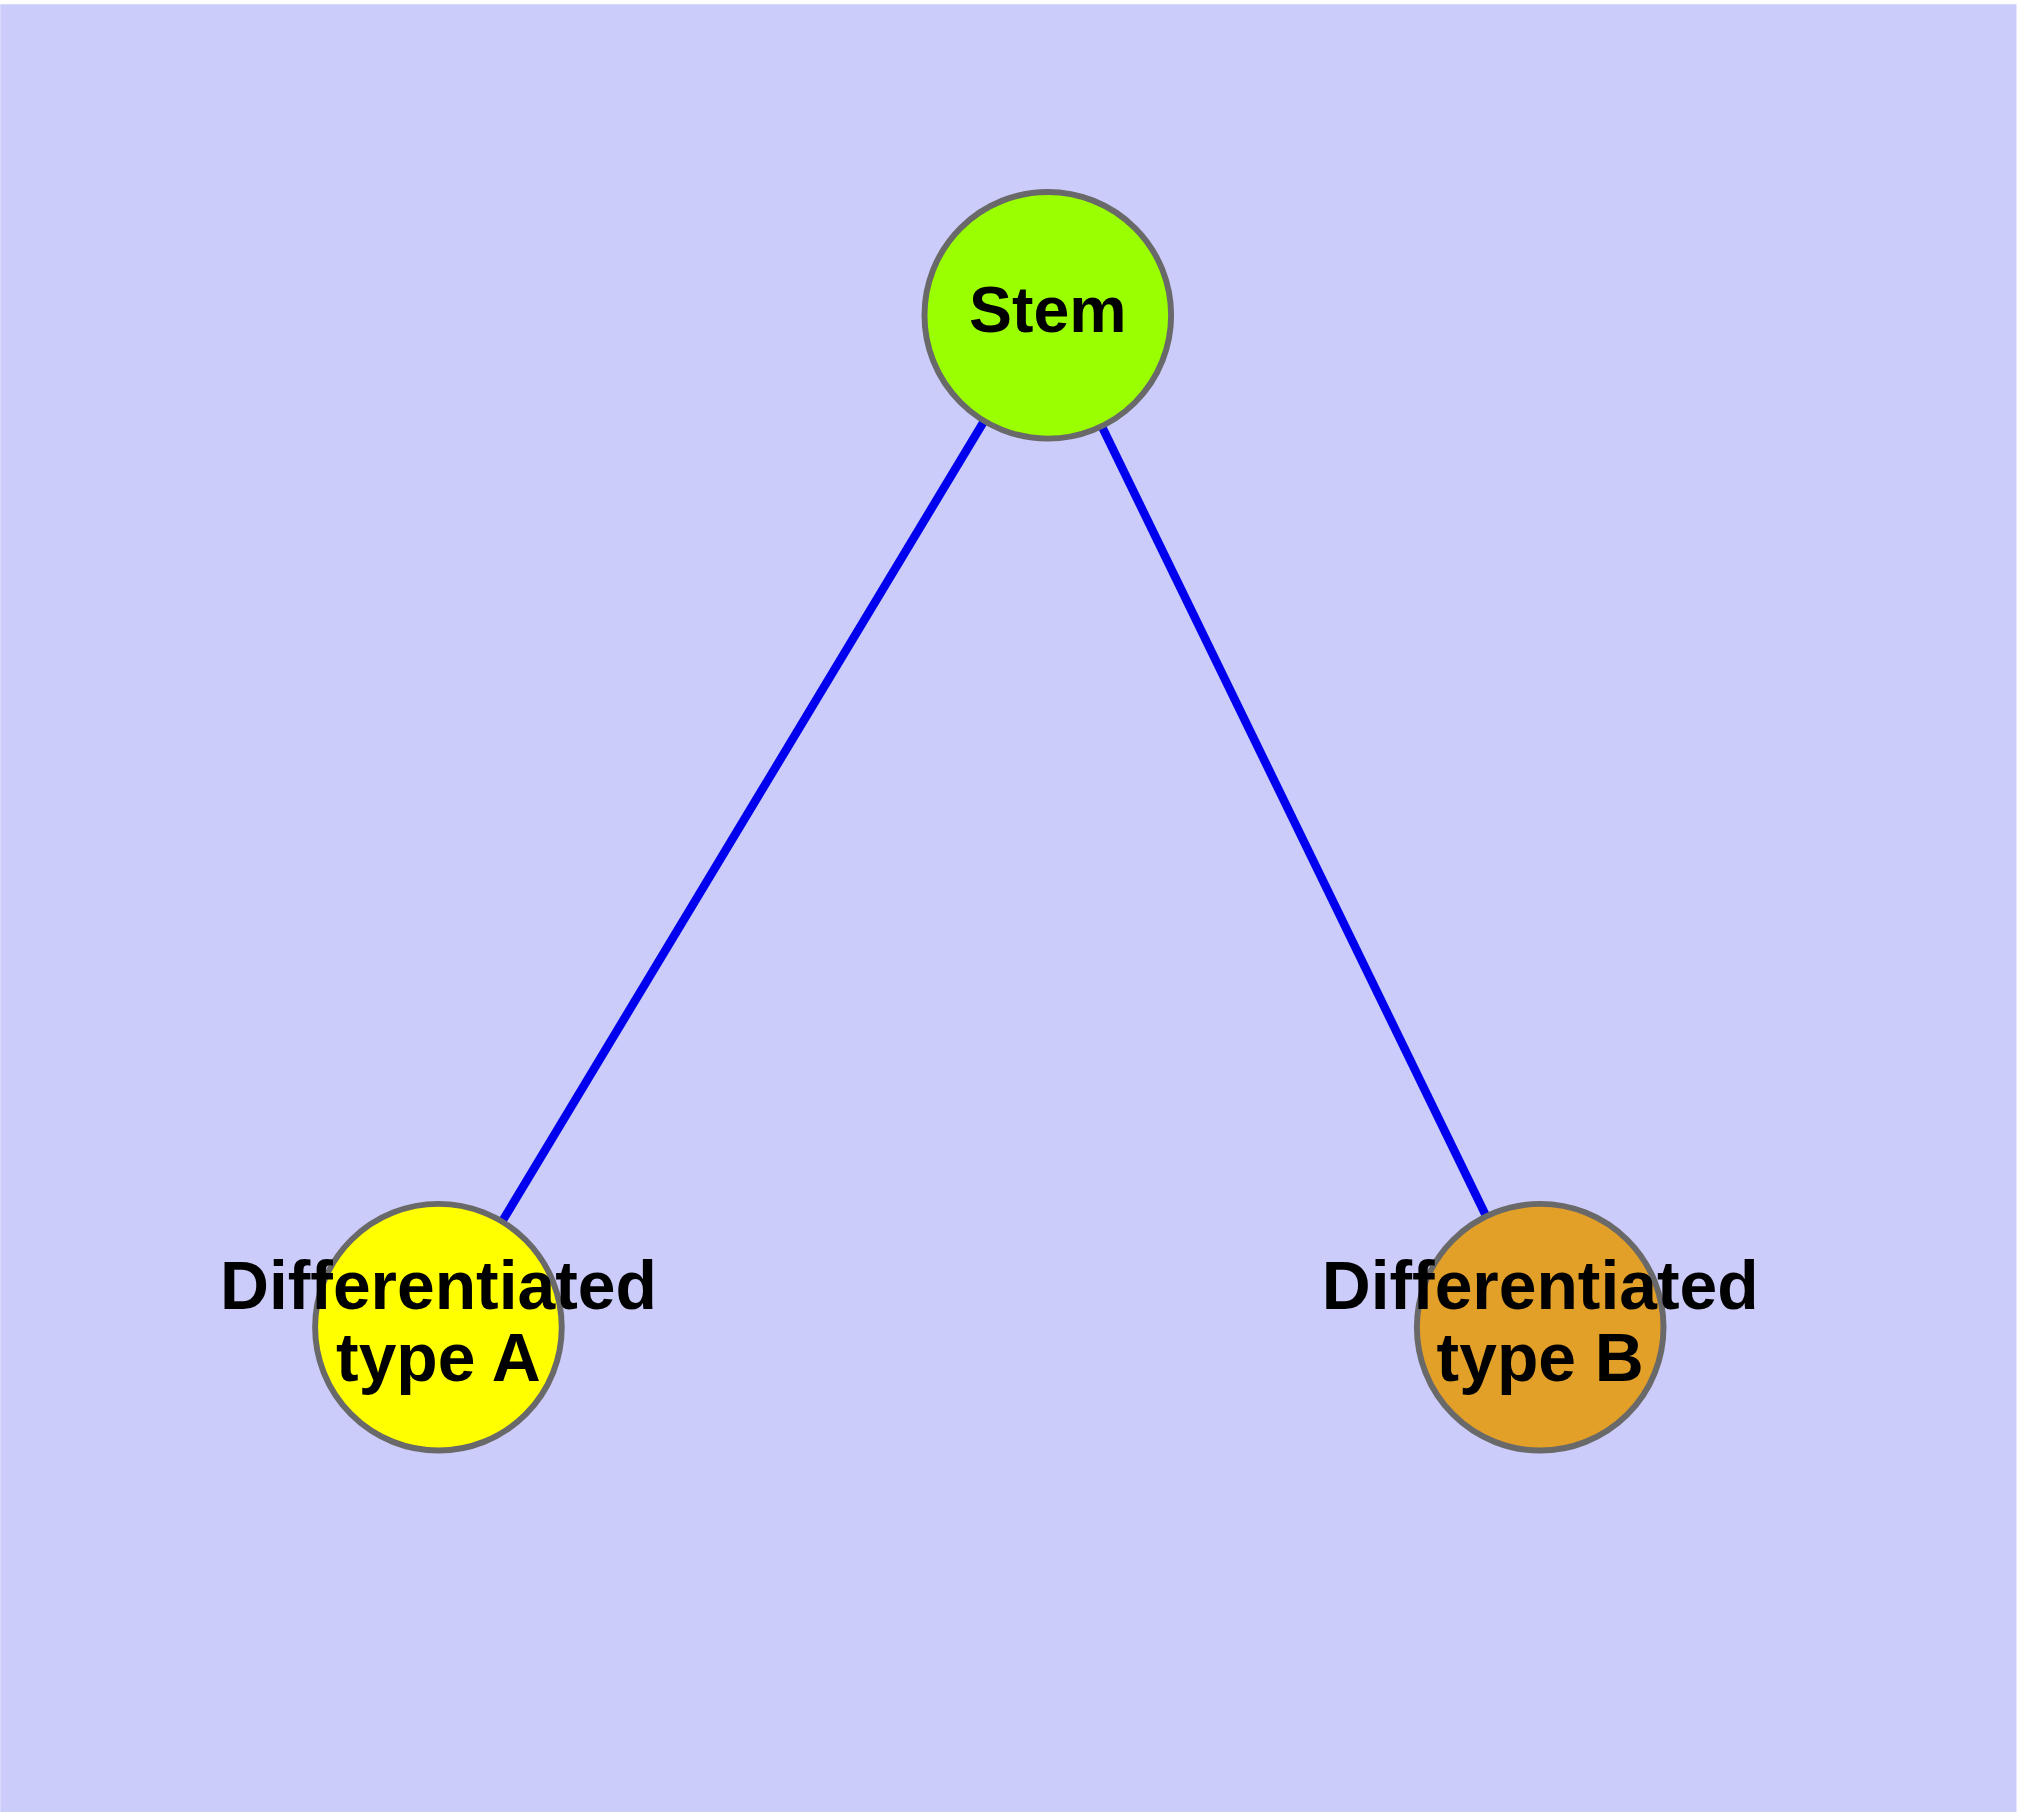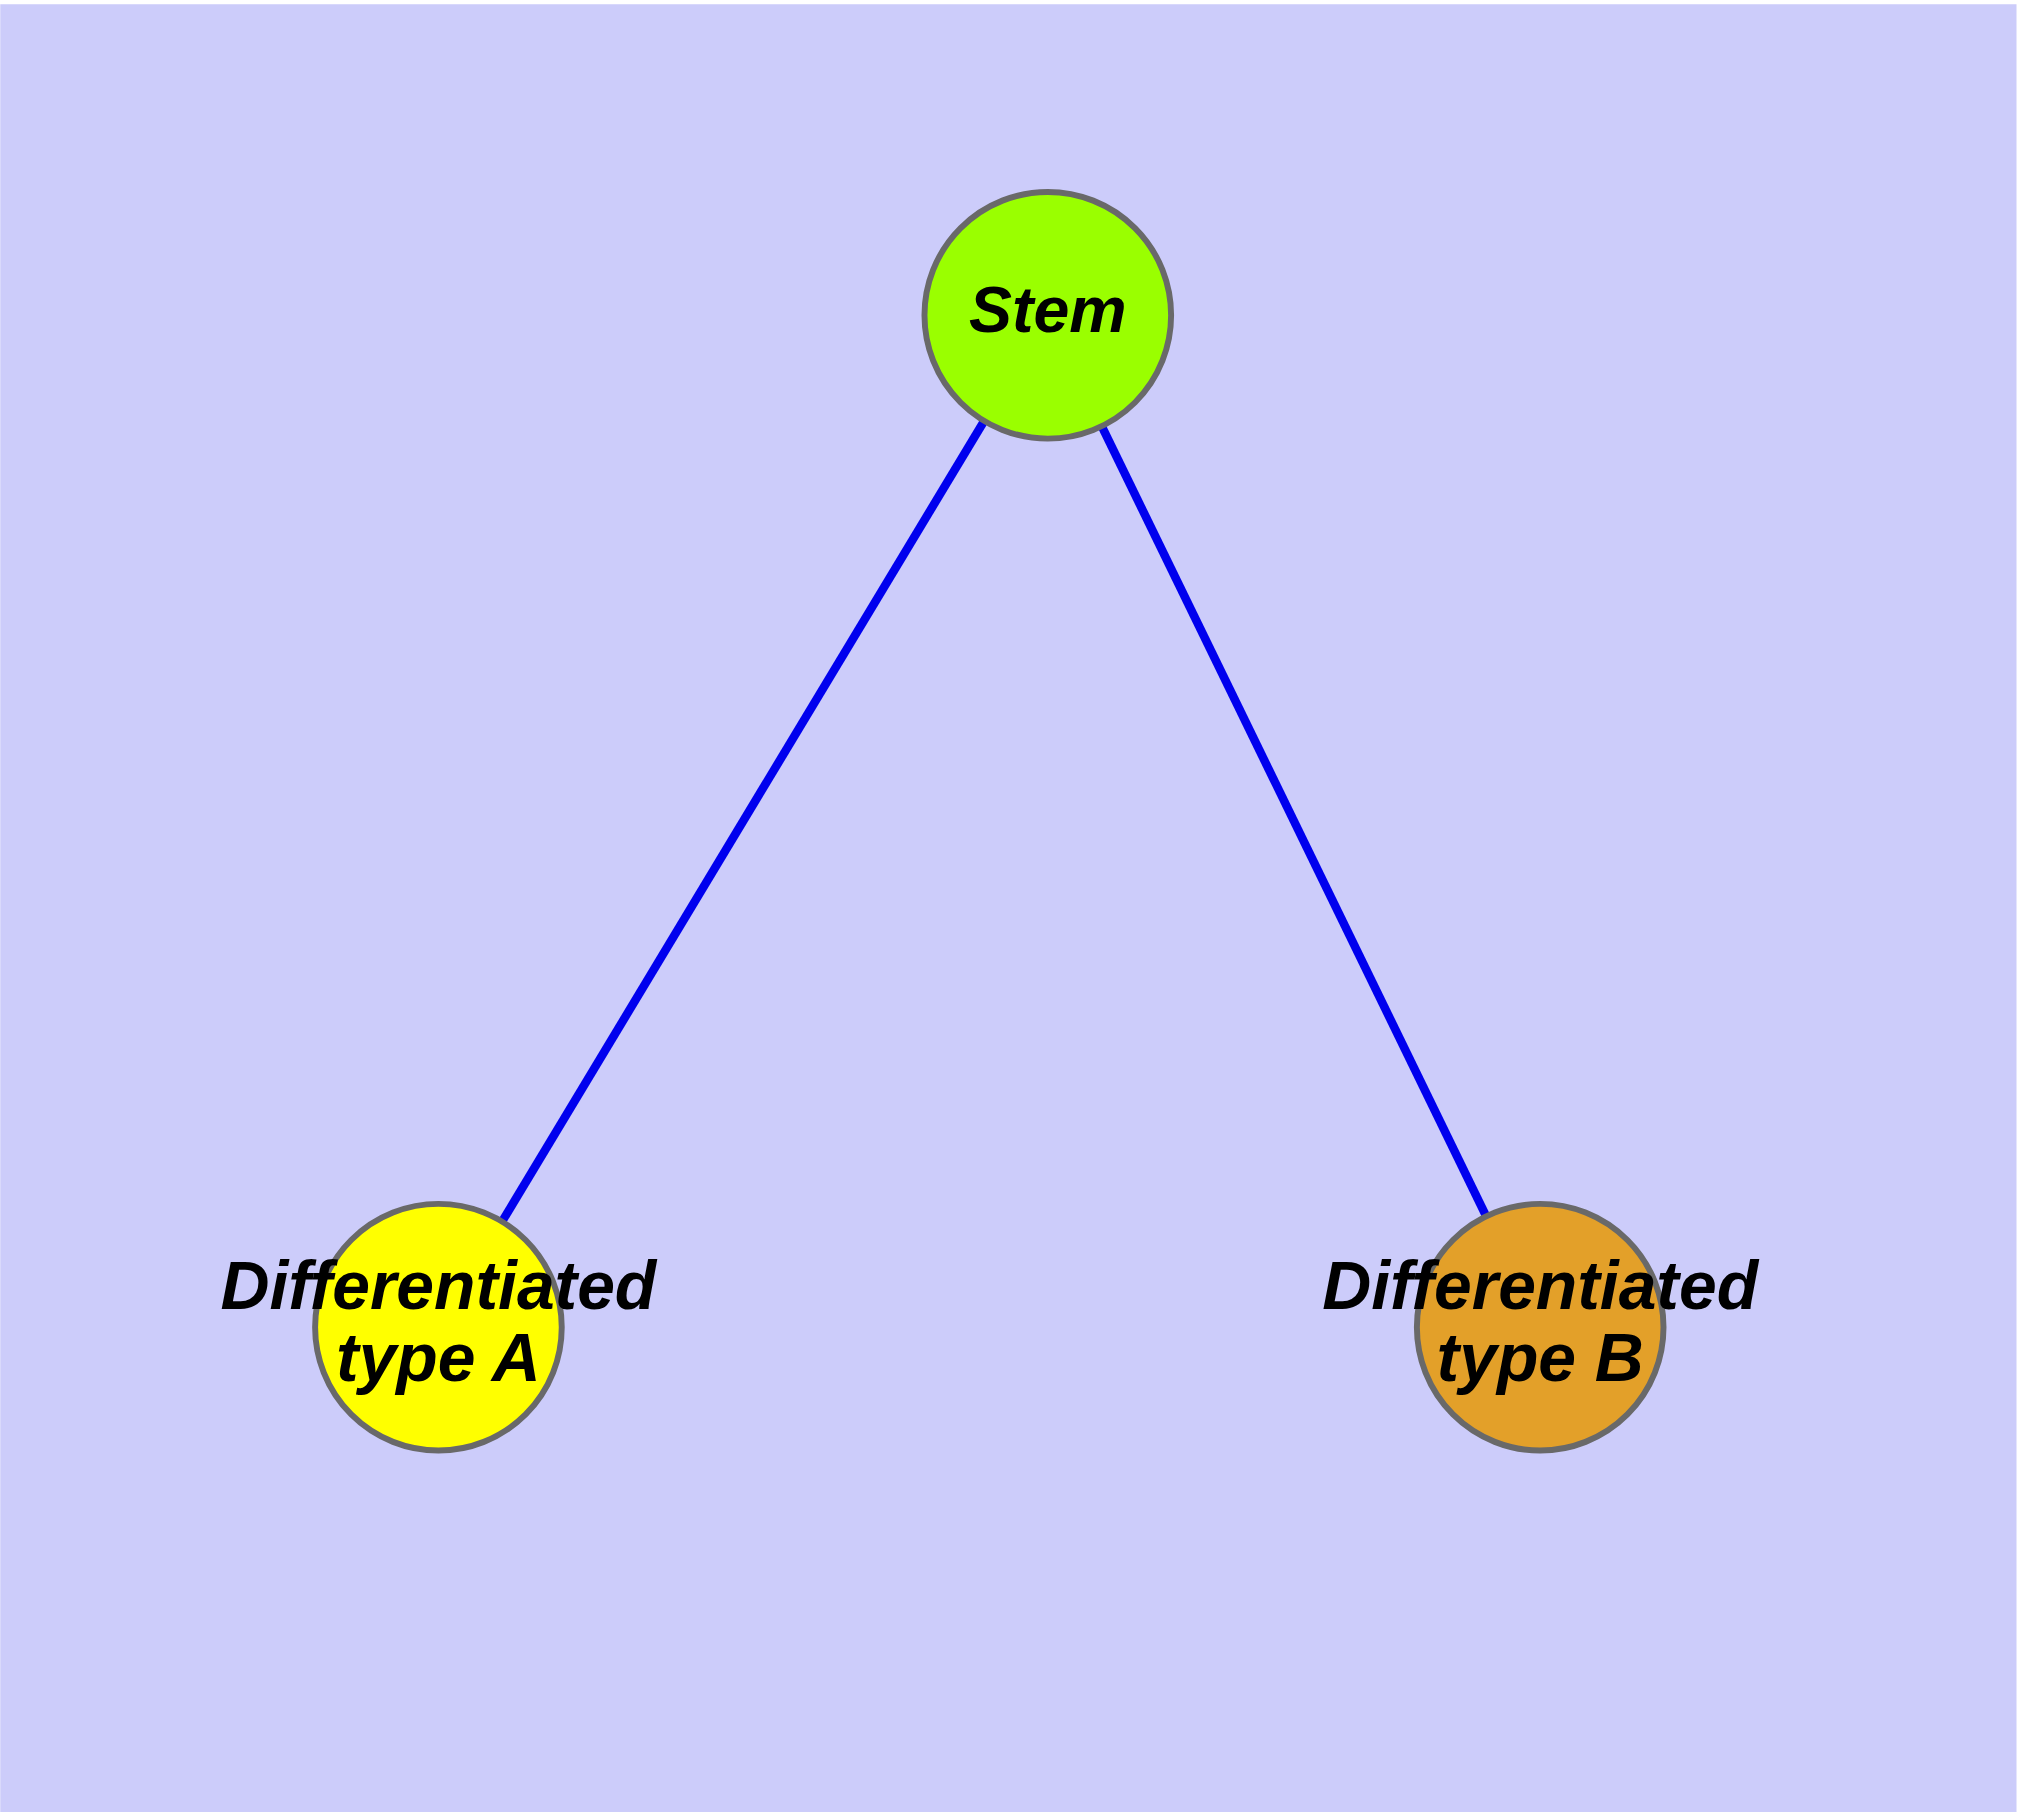--- a/index.html
+++ b/index.html
@@ -33,21 +33,21 @@
     font-weight: bold;
     fill: #000000;
     dominant-baseline: middle;
     text-anchor: middle;
     white-space: pre;
   }
 </style>
 </head>
 <body style="width: 2021px; height: 1812px;">
 
-<div id="graph-canvas" style="width: 2021px; height: 1296px; font-style: italic;">
+<div id="graph-canvas" style="width: 2021px; height: 1296px;">
   <svg id="graph-svg" viewBox="0 0 2384 2138" xmlns="http://www.w3.org/2000/svg" style="width: 2021px; height: 1812px;">
 
     <rect id="page-backdrop" x="0" y="0" width="2384" height="2138" fill="#ffffff"></rect>
 
     <rect id="plot-background" x="0" y="5" width="2379" height="2133" fill="#ccccfa"></rect>
 
     <g id="edges-layer">
         <line x1="1236" y1="372" x2="517" y2="1566" stroke="#0000ee" stroke-width="10" stroke-linecap="butt"></line>
         <line x1="1236" y1="372" x2="1817" y2="1566" stroke="#0000ee" stroke-width="10" stroke-linecap="butt"></line>
       </g>

